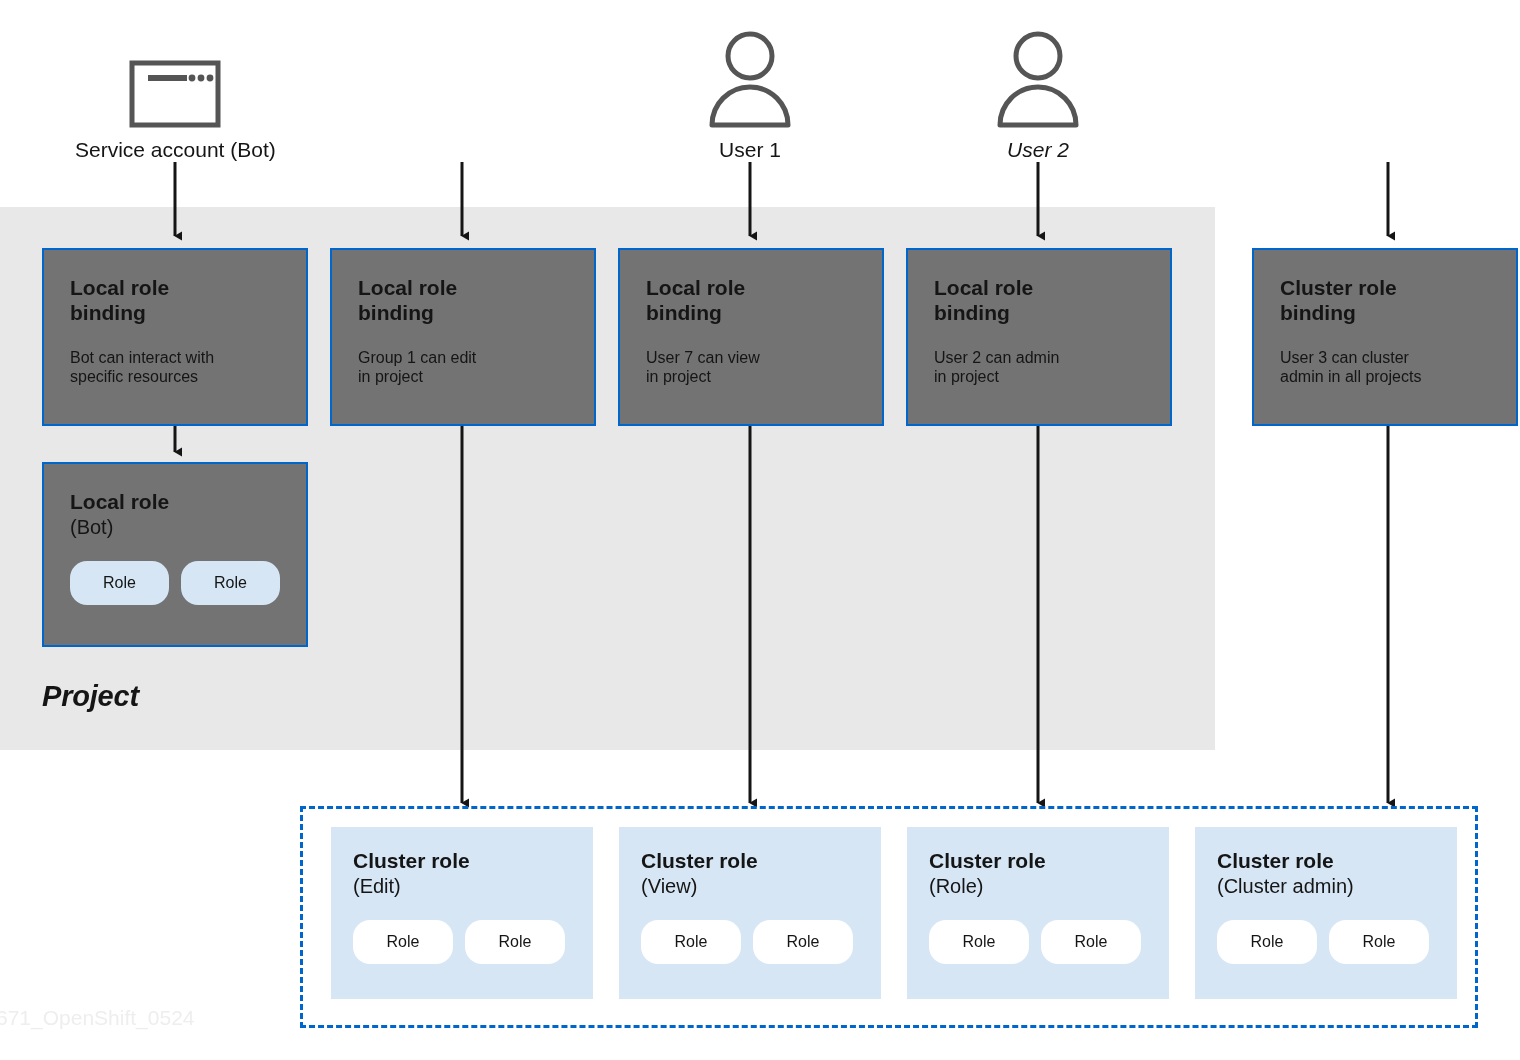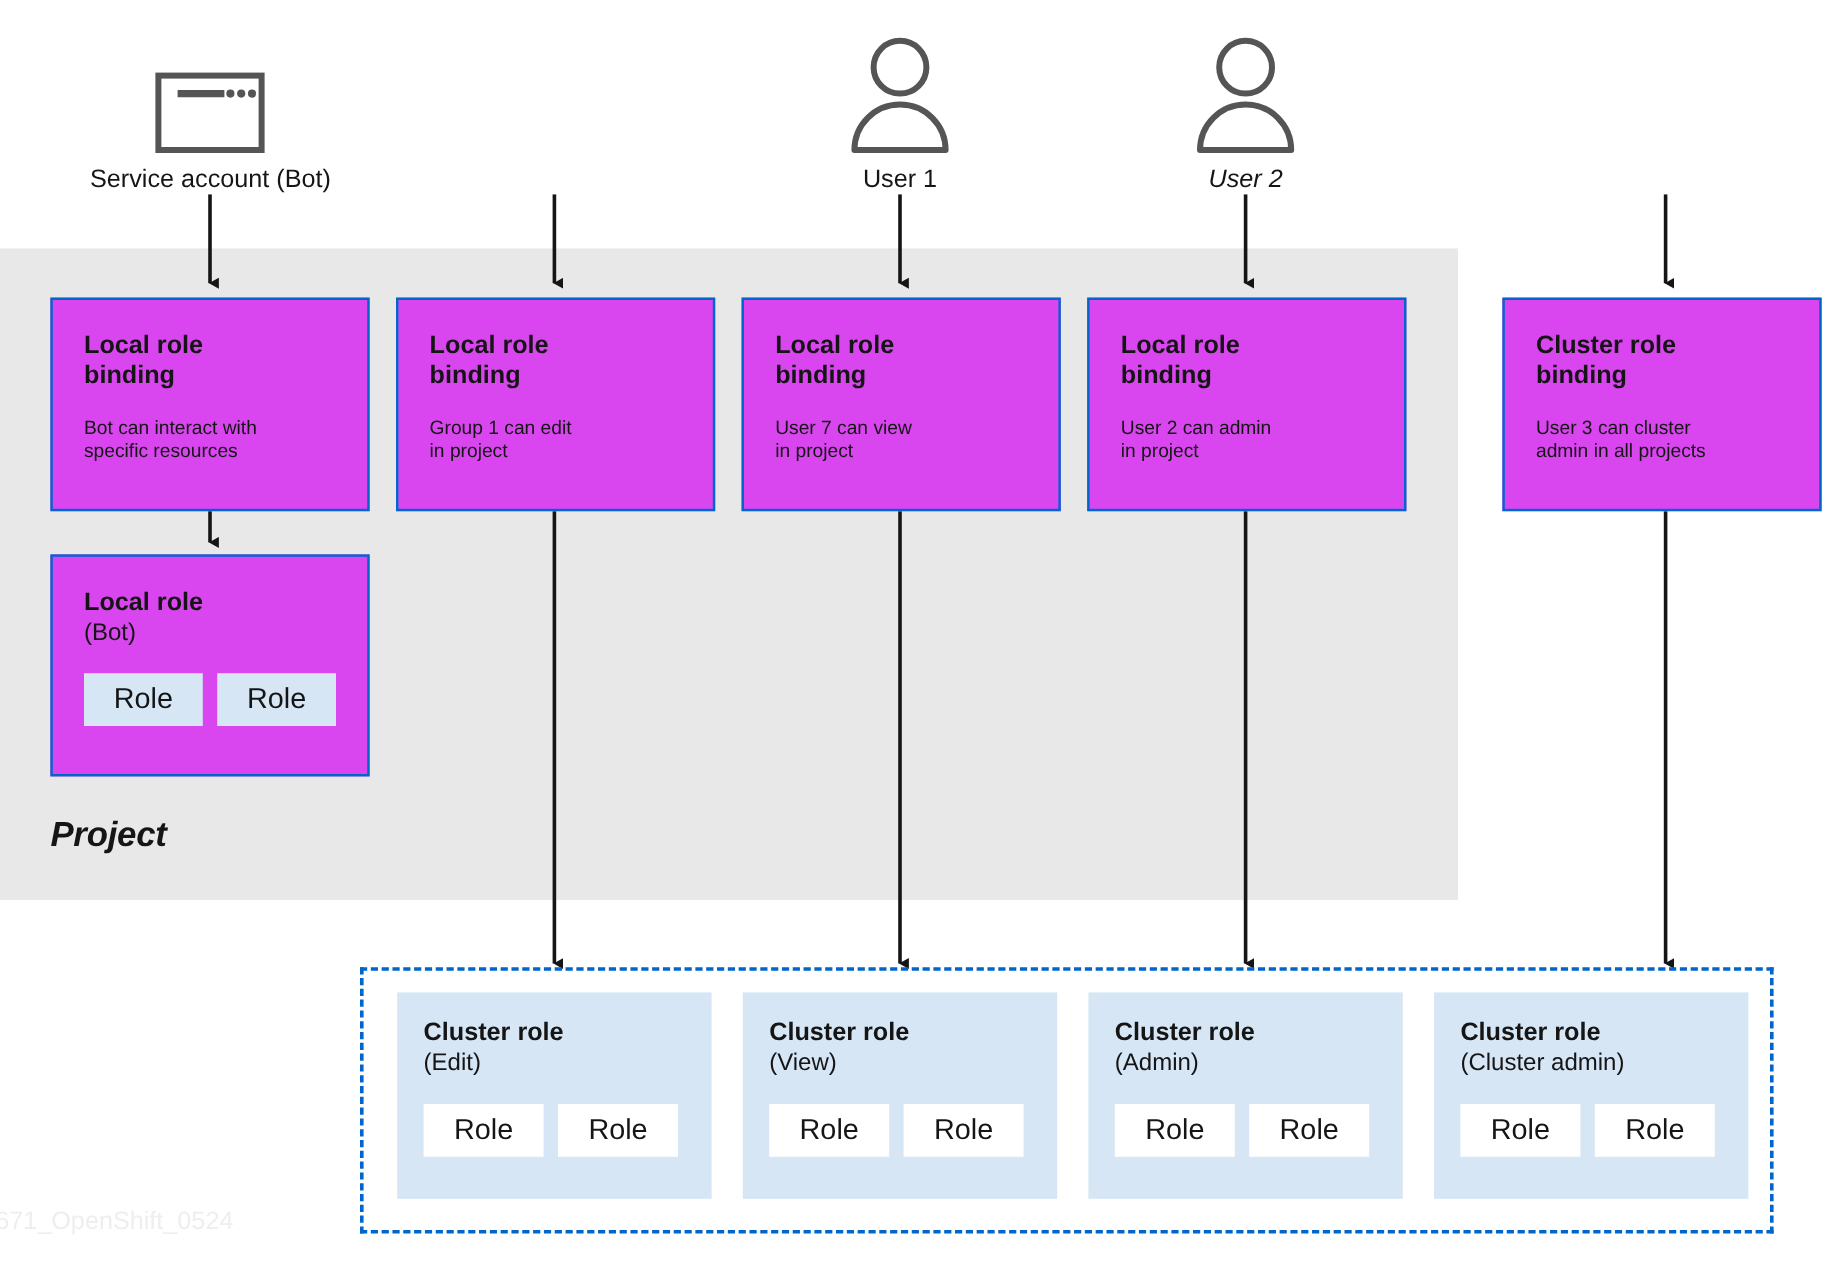--- a/index.html
+++ b/index.html
@@ -54,21 +54,21 @@
   .actor .caption {
     margin-top: 10px;
     font-size: 21px;
     color: #151515;
     white-space: nowrap;
   }
 
   
   .box {
     position: absolute;
-    background: #d946ef;
+    background: #737373;
     border: 2px solid #0066cc;
     box-sizing: border-box;
   }
   .box-inner {
     padding: 26px 26px 0 26px;
   }
   .box-title {
     font-size: 21px;
     font-weight: bold;
     color: #151515;
@@ -94,22 +94,23 @@
     display: flex;
     gap: 12px;
     margin-top: 22px;
   }
   .chip {
     width: 100px;
     height: 44px;
     display: flex;
     align-items: center;
     justify-content: center;
-    font-size: 24px;
-    color: #151515;
+    font-size: 16px;
+    color: #151515;
+    border-radius: 17px;
   }
   .chip-blue { background: #d6e6f5; }
   .chip-white { background: #ffffff; }
 
   
   .cluster-container {
     position: absolute;
     left: 300px;
     top: 806px;
     width: 1178px;
@@ -284,21 +285,21 @@
         <div class="chips">
           <div class="chip chip-white">Role</div>
           <div class="chip chip-white">Role</div>
         </div>
       </div>
     </div>
 
     <div class="cluster-box" style="left:604px; top:18px; width:262px; height:172px;">
       <div class="box-inner" style="padding:22px 22px 0 22px;">
         <div class="box-title">Cluster role</div>
-        <div class="box-sub">(Admin)</div>
+        <div class="box-sub">(Role)</div>
         <div class="chips">
           <div class="chip chip-white">Role</div>
           <div class="chip chip-white">Role</div>
         </div>
       </div>
     </div>
 
     <div class="cluster-box" style="left:892px; top:18px; width:262px; height:172px;">
       <div class="box-inner" style="padding:22px 22px 0 22px;">
         <div class="box-title">Cluster role</div>

